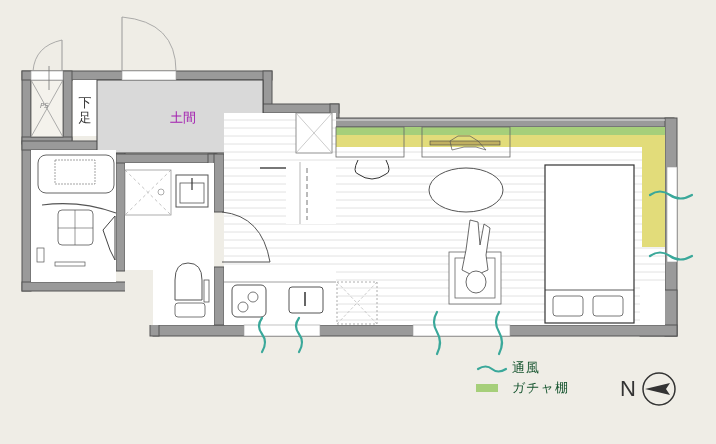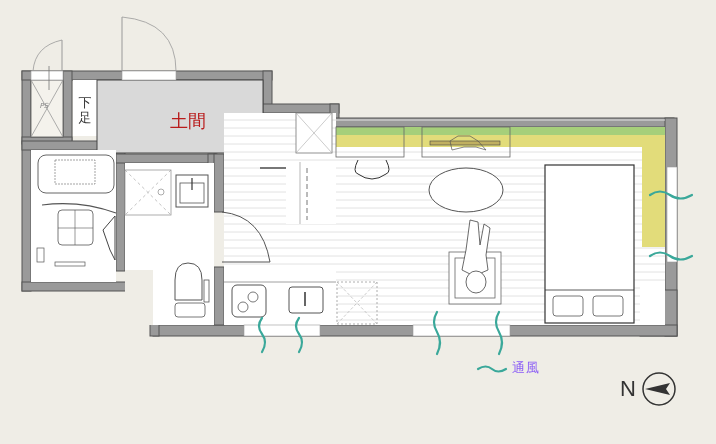--- a/index.html
+++ b/index.html
@@ -5,32 +5,32 @@
   html, body { margin: 0; padding: 0; }
   body {
     width: 716px; height: 444px; overflow: hidden;
     background: #efede6;
     font-family: "DejaVu Sans", "Liberation Sans", sans-serif;
     position: relative;
   }
   #plan { position: absolute; left: 0; top: 0; }
   .legend {
     position: absolute; left: 476px; top: 358px;
-    font-size: 13px; color: #8b5cf6;
+    font-size: 13px; color: #14532d;
   }
   .legend-row { display: flex; align-items: center; height: 20px; }
   .legend-swatch { width: 22px; height: 8px; margin-right: 14px; }
   .legend-wave { width: 22px; height: 10px; margin-right: 14px; }
   .legend-label { letter-spacing: 1px; }
   .north {
     position: absolute; left: 620px; top: 372px;
     display: flex; align-items: center;
   }
   .north-label { font-size: 22px; color: #333; margin-right: 4px; font-family: "Liberation Sans", sans-serif; }
-  .room-label { position: absolute; font-size: 18px; color: #b91c1c; }
+  .room-label { position: absolute; font-size: 13px; color: #a21caf; }
   .vlabel { position: absolute; font-size: 13px; color: #333; line-height: 15px; width: 14px; text-align: center; }
 </style>
 </head>
 <body>
 
 <svg id="plan" width="716" height="444" viewBox="0 0 716 444" xmlns="http://www.w3.org/2000/svg">
 
   <g fill="#9a9a9a" stroke="#555" stroke-width="1">
 
     <rect x="22" y="71" width="9" height="220"></rect>
@@ -207,18 +207,22 @@
 <div class="room-label" style="left:170px; top:109px;">土間</div>
 <div class="vlabel" style="left:78px; top:95px;">下</div>
 <div class="vlabel" style="left:78px; top:110px;">足</div>
 <div class="room-label" style="left:40px; top:102px; font-size:7px; color:#888;font-style:italic;">PS</div>
 
 <div class="legend">
   <div class="legend-row">
     <span class="legend-wave"></span>
     <span class="legend-label">通風</span>
   </div>
+  <div class="legend-row">
+    <span class="legend-swatch" style="background:#a6cf7a;"></span>
+    <span class="legend-label">ガチャ棚</span>
+  </div>
 </div>
 
 <div class="north">
   <span class="north-label">N</span>
   <span style="width:34px;height:34px;"></span>
 </div>
 
 </body></html>

